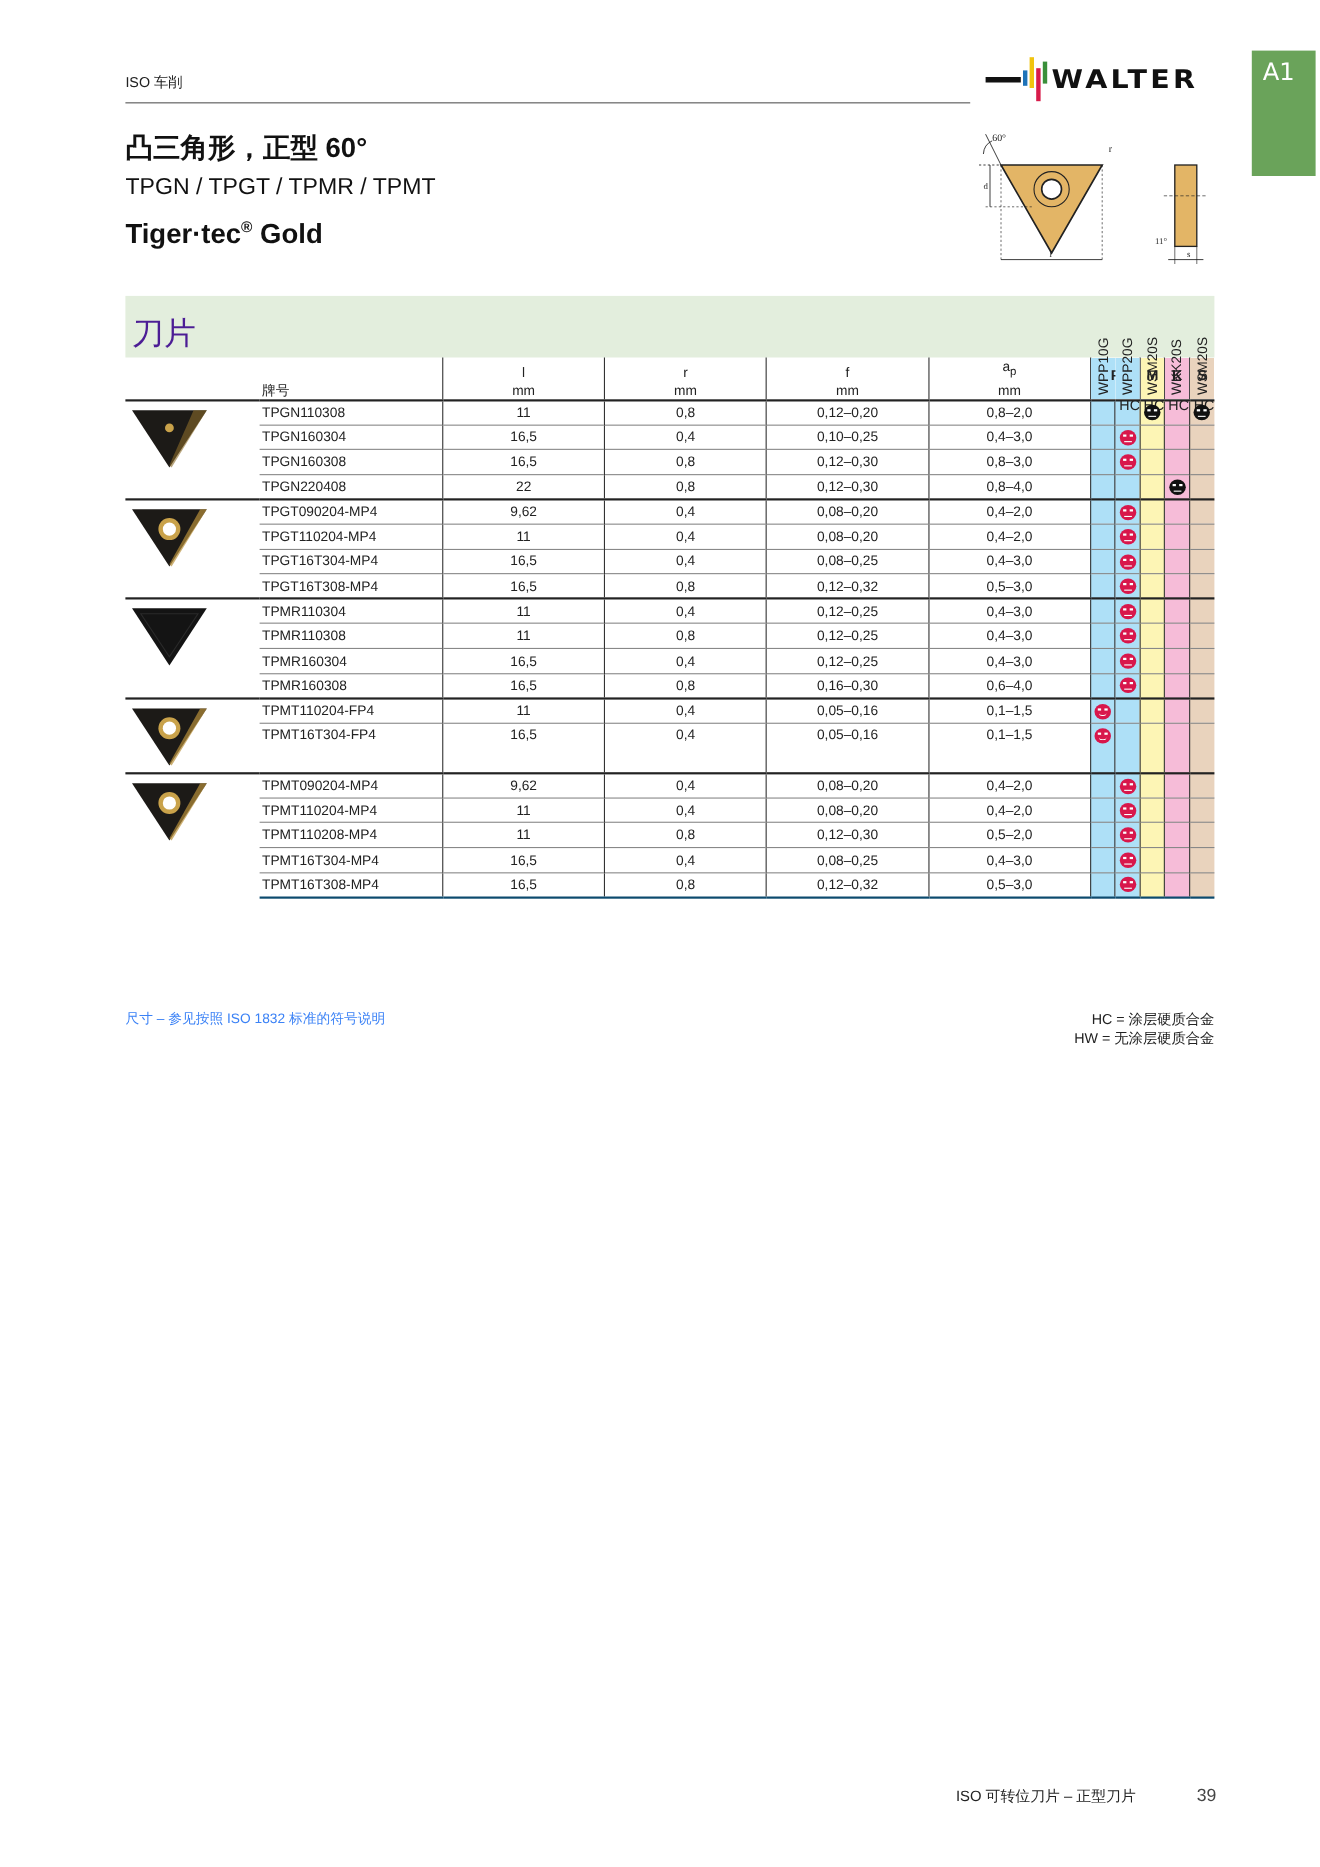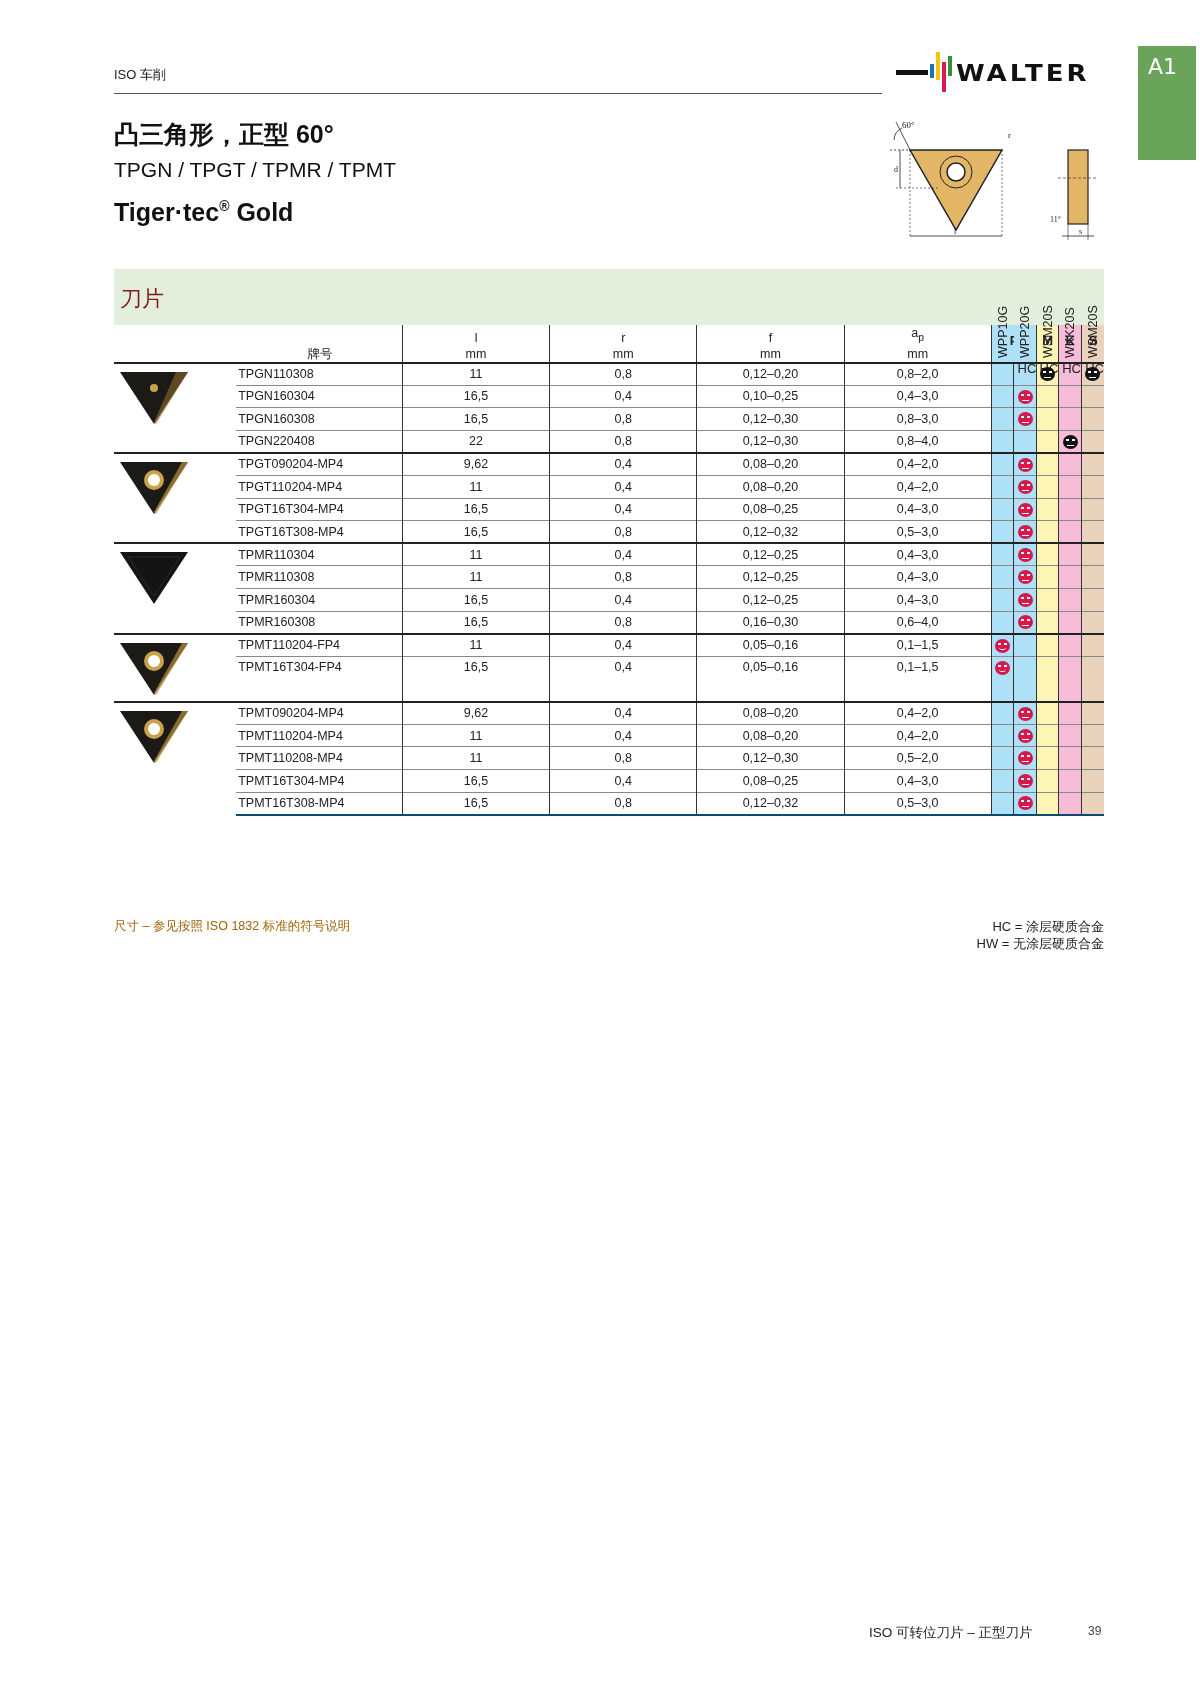--- a/index.html
+++ b/index.html
@@ -21,27 +21,27 @@
   .tab-a1 { position: absolute; left: 1138px; top: 46px; width: 58px; height: 114px; background: #6aa35a; color: #fff; font-size: 22px; padding: 8px 0 0 10px; font-family: "DejaVu Sans", sans-serif; }
 
   .title-cn { position: absolute; left: 114px; top: 118px; font-size: 25px; font-weight: bold; color: #111; }
   .title-codes { position: absolute; left: 114px; top: 158px; font-size: 21px; color: #111; }
   .title-brand { position: absolute; left: 114px; top: 198px; font-size: 25px; font-weight: bold; color: #111; }
   .title-brand sup { font-size: 14px; vertical-align: 10px; }
 
   .drawing { position: absolute; left: 880px; top: 112px; width: 230px; height: 140px; }
 
   .green-band { position: absolute; left: 114px; top: 269px; width: 990px; height: 56px; background: #e3eedd; }
-  .green-band span { position: absolute; left: 6px; top: 15px; font-size: 22px; color: #7f1d1d; }
+  .green-band span { position: absolute; left: 6px; top: 15px; font-size: 29px; color: #4c1d95; }
 
   table.inserts { position: absolute; left: 114px; top: 325px; width: 990px; border-collapse: collapse; font-family: "Liberation Sans Narrow", "Liberation Sans", sans-serif; }
   table.inserts td, table.inserts th { font-size: 12.5px; font-weight: normal; color: #222; height: 22.6px; padding: 0; }
   .hdr th { height: 128px; vertical-align: bottom; padding-bottom: 4px; border-left: 1px solid #333; text-align: center; line-height: 16px; }
   .hdr th.img-h { border-left: none; width: 122px; }
-  .hdr th.code-h { border-left: none; text-align: center; width: 166px; padding-left: 2px; }
+  .hdr th.code-h { border-left: none; text-align: left; width: 166px; padding-left: 2px; }
   .hdr th.num { width: 147px; }
   .hdr th.grade { width: 22.5px; padding: 0; position: relative; vertical-align: top; }
   .hdr th.g-p { background: #aee0f7; }
   .hdr th.g-m { background: #fdf5b5; }
   .hdr th.g-k { background: #f6bcd8; }
   .hdr th.g-s { background: #e9d3bd; }
   .grade .top { position: absolute; left: 0; right: 0; top: 8px; font-size: 13px; font-weight: bold; text-align: center; }
   .grade .hc { position: absolute; left: 0; right: 0; top: 36px; font-size: 13px; text-align: right; }
   .grade .vert { position: absolute; bottom: 4px; left: 50%; transform: translateX(-50%) rotate(-90deg); transform-origin: center; white-space: nowrap; font-size: 12.5px; width: 60px; text-align: left; margin-bottom: 22px; font-family: "Liberation Sans", sans-serif; }
 
@@ -60,25 +60,25 @@
   tr.tall td { height: 45px; vertical-align: top; padding-top: 3px; }
 
   .face { display: inline-block; width: 15px; height: 14px; border-radius: 50%; position: relative; vertical-align: middle; }
   .face.red { background: #d8174b; }
   .face.black { background: #111; }
   .face::before, .face::after { content: ""; position: absolute; top: 4px; width: 3px; height: 2px; background: #fff; }
   .face::before { left: 3px; } .face::after { right: 3px; }
   .face .mouth { position: absolute; left: 4px; right: 4px; bottom: 3px; height: 1px; background: #fff; }
   .face.happy .mouth { height: 3px; background: transparent; border-bottom: 1.5px solid #fff; border-radius: 0 0 4px 4px; }
 
-  .foot-left { position: absolute; left: 114px; top: 918px; font-size: 12.5px; color: #a16207; }
+  .foot-left { position: absolute; left: 114px; top: 918px; font-size: 12.5px; color: #3b82f6; }
   .foot-right { position: absolute; right: 96px; top: 918px; font-size: 13px; color: #222; text-align: right; line-height: 17px; }
 
   .page-foot { position: absolute; left: 869px; top: 1624px; font-size: 13.5px; color: #222; }
-  .page-num { position: absolute; left: 1088px; top: 1624px; font-size: 12px; color: #444; }
+  .page-num { position: absolute; left: 1088px; top: 1624px; font-size: 16px; color: #444; }
 </style>
 </head>
 <body>
 
 <div class="section-label">ISO 车削</div>
 <div class="header-rule"></div>
 
 <div class="logo">
   <div class="dash"></div>
   <div class="bar b1"></div>

